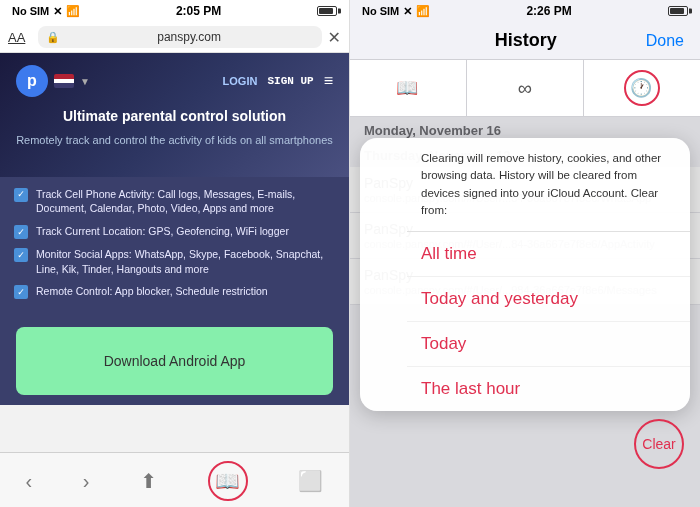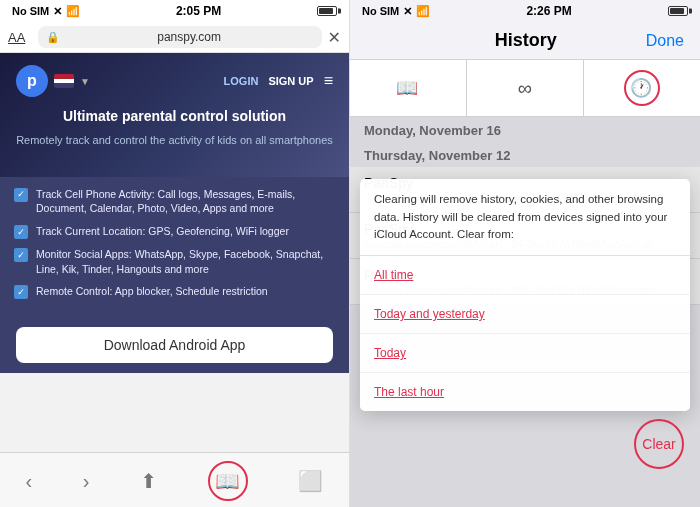--- a/index.html
+++ b/index.html
@@ -137,21 +137,21 @@
     }
 
     .nav-links {
       display: flex;
       align-items: center;
       gap: 10px;
       font-size: 11px;
     }
 
     .nav-link { color: #aaccff; font-weight: 600; }
-    .nav-signup { color: #fff; font-weight: 600; }
+    .nav-signup { color: #fff; font-weight: 600; font-family: Liberation Mono, monospace; }
     .hamburger { color: #fff; font-size: 16px; }
 
     .hero-title {
       color: #fff;
       font-size: 14px;
       font-weight: 700;
       text-align: center;
       line-height: 1.3;
       margin-bottom: 8px;
     }
@@ -189,22 +189,22 @@
       color: #fff; font-size: 9px;
     }
 
     .download-btn-area {
       padding: 10px 16px;
       background: #3a3f6b;
     }
 
     .download-btn {
       width: 100%;
-      padding: 10px;
-      background: #ffffff;
+      padding: 26px;
+      background: #86efac;
       border: none;
       border-radius: 8px;
       font-size: 14px;
       font-weight: 500;
       color: #333;
       cursor: pointer;
     }
 
     .browser-toolbar {
       display: flex;
@@ -345,44 +345,44 @@
     .popup-container {
       position: absolute;
       bottom: 30px;
       left: 0; right: 0;
       background: transparent;
     }
 
     .popup-tooltip {
       background: rgba(255,255,255,0.97);
       margin: 0 10px;
-      border-radius: 5px;
+      border-radius: 17px;
       overflow: hidden;
       box-shadow: 0 4px 20px rgba(0,0,0,0.2);
+      padding-left: 47px;
     }
 
     .popup-message {
       padding: 12px 14px;
       font-size: 11.5px;
       color: #333;
       line-height: 1.5;
       border-bottom: 1px solid #e0e0e0;
     }
 
     .popup-options {
       display: flex;
       flex-direction: column;
     }
 
     .popup-option {
       padding: 12px 14px;
-      font-size: 12px;
+      font-size: 17px;
       cursor: pointer;
       border-bottom: 1px solid #f0f0f0;
-      text-decoration: underline;
     }
 
     .popup-option:last-child { border-bottom: none; }
     .popup-option.red { color: #e03050; }
     .popup-option.selected { color: #e03050; font-weight: 500; }
 
     .popup-bottom-bar {
       display: flex;
       justify-content: flex-end;
       padding: 8px 16px;

